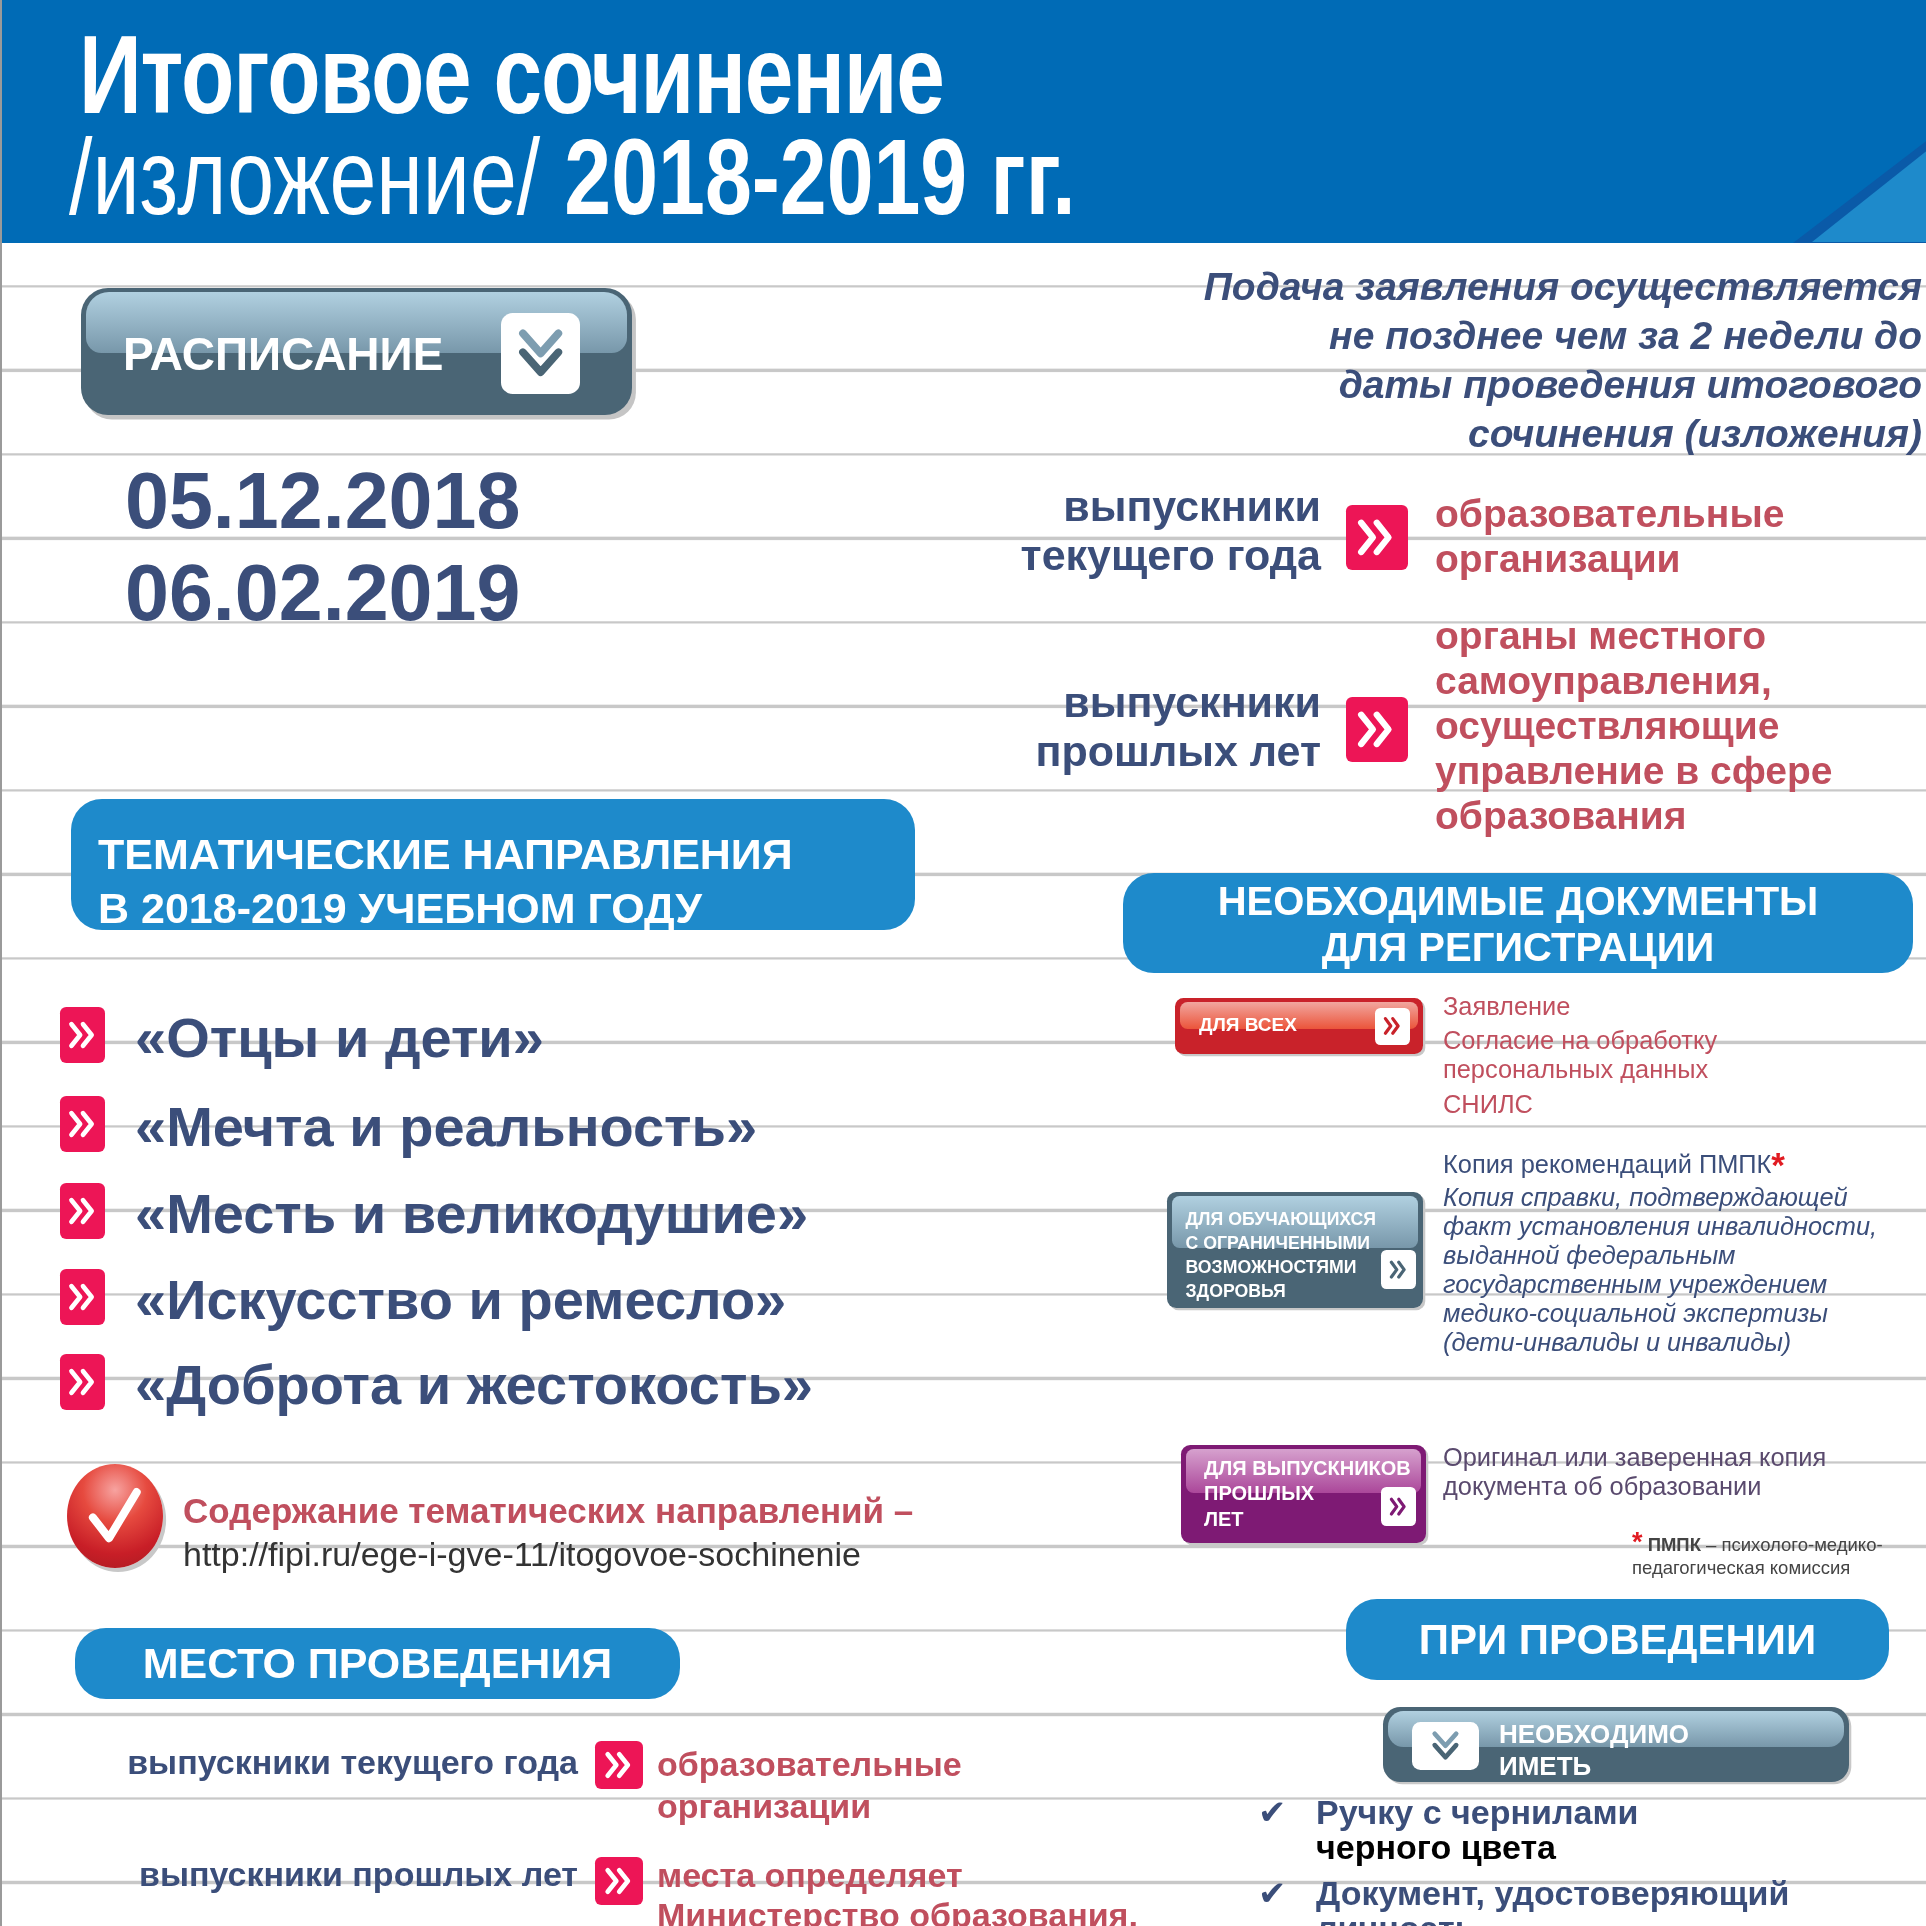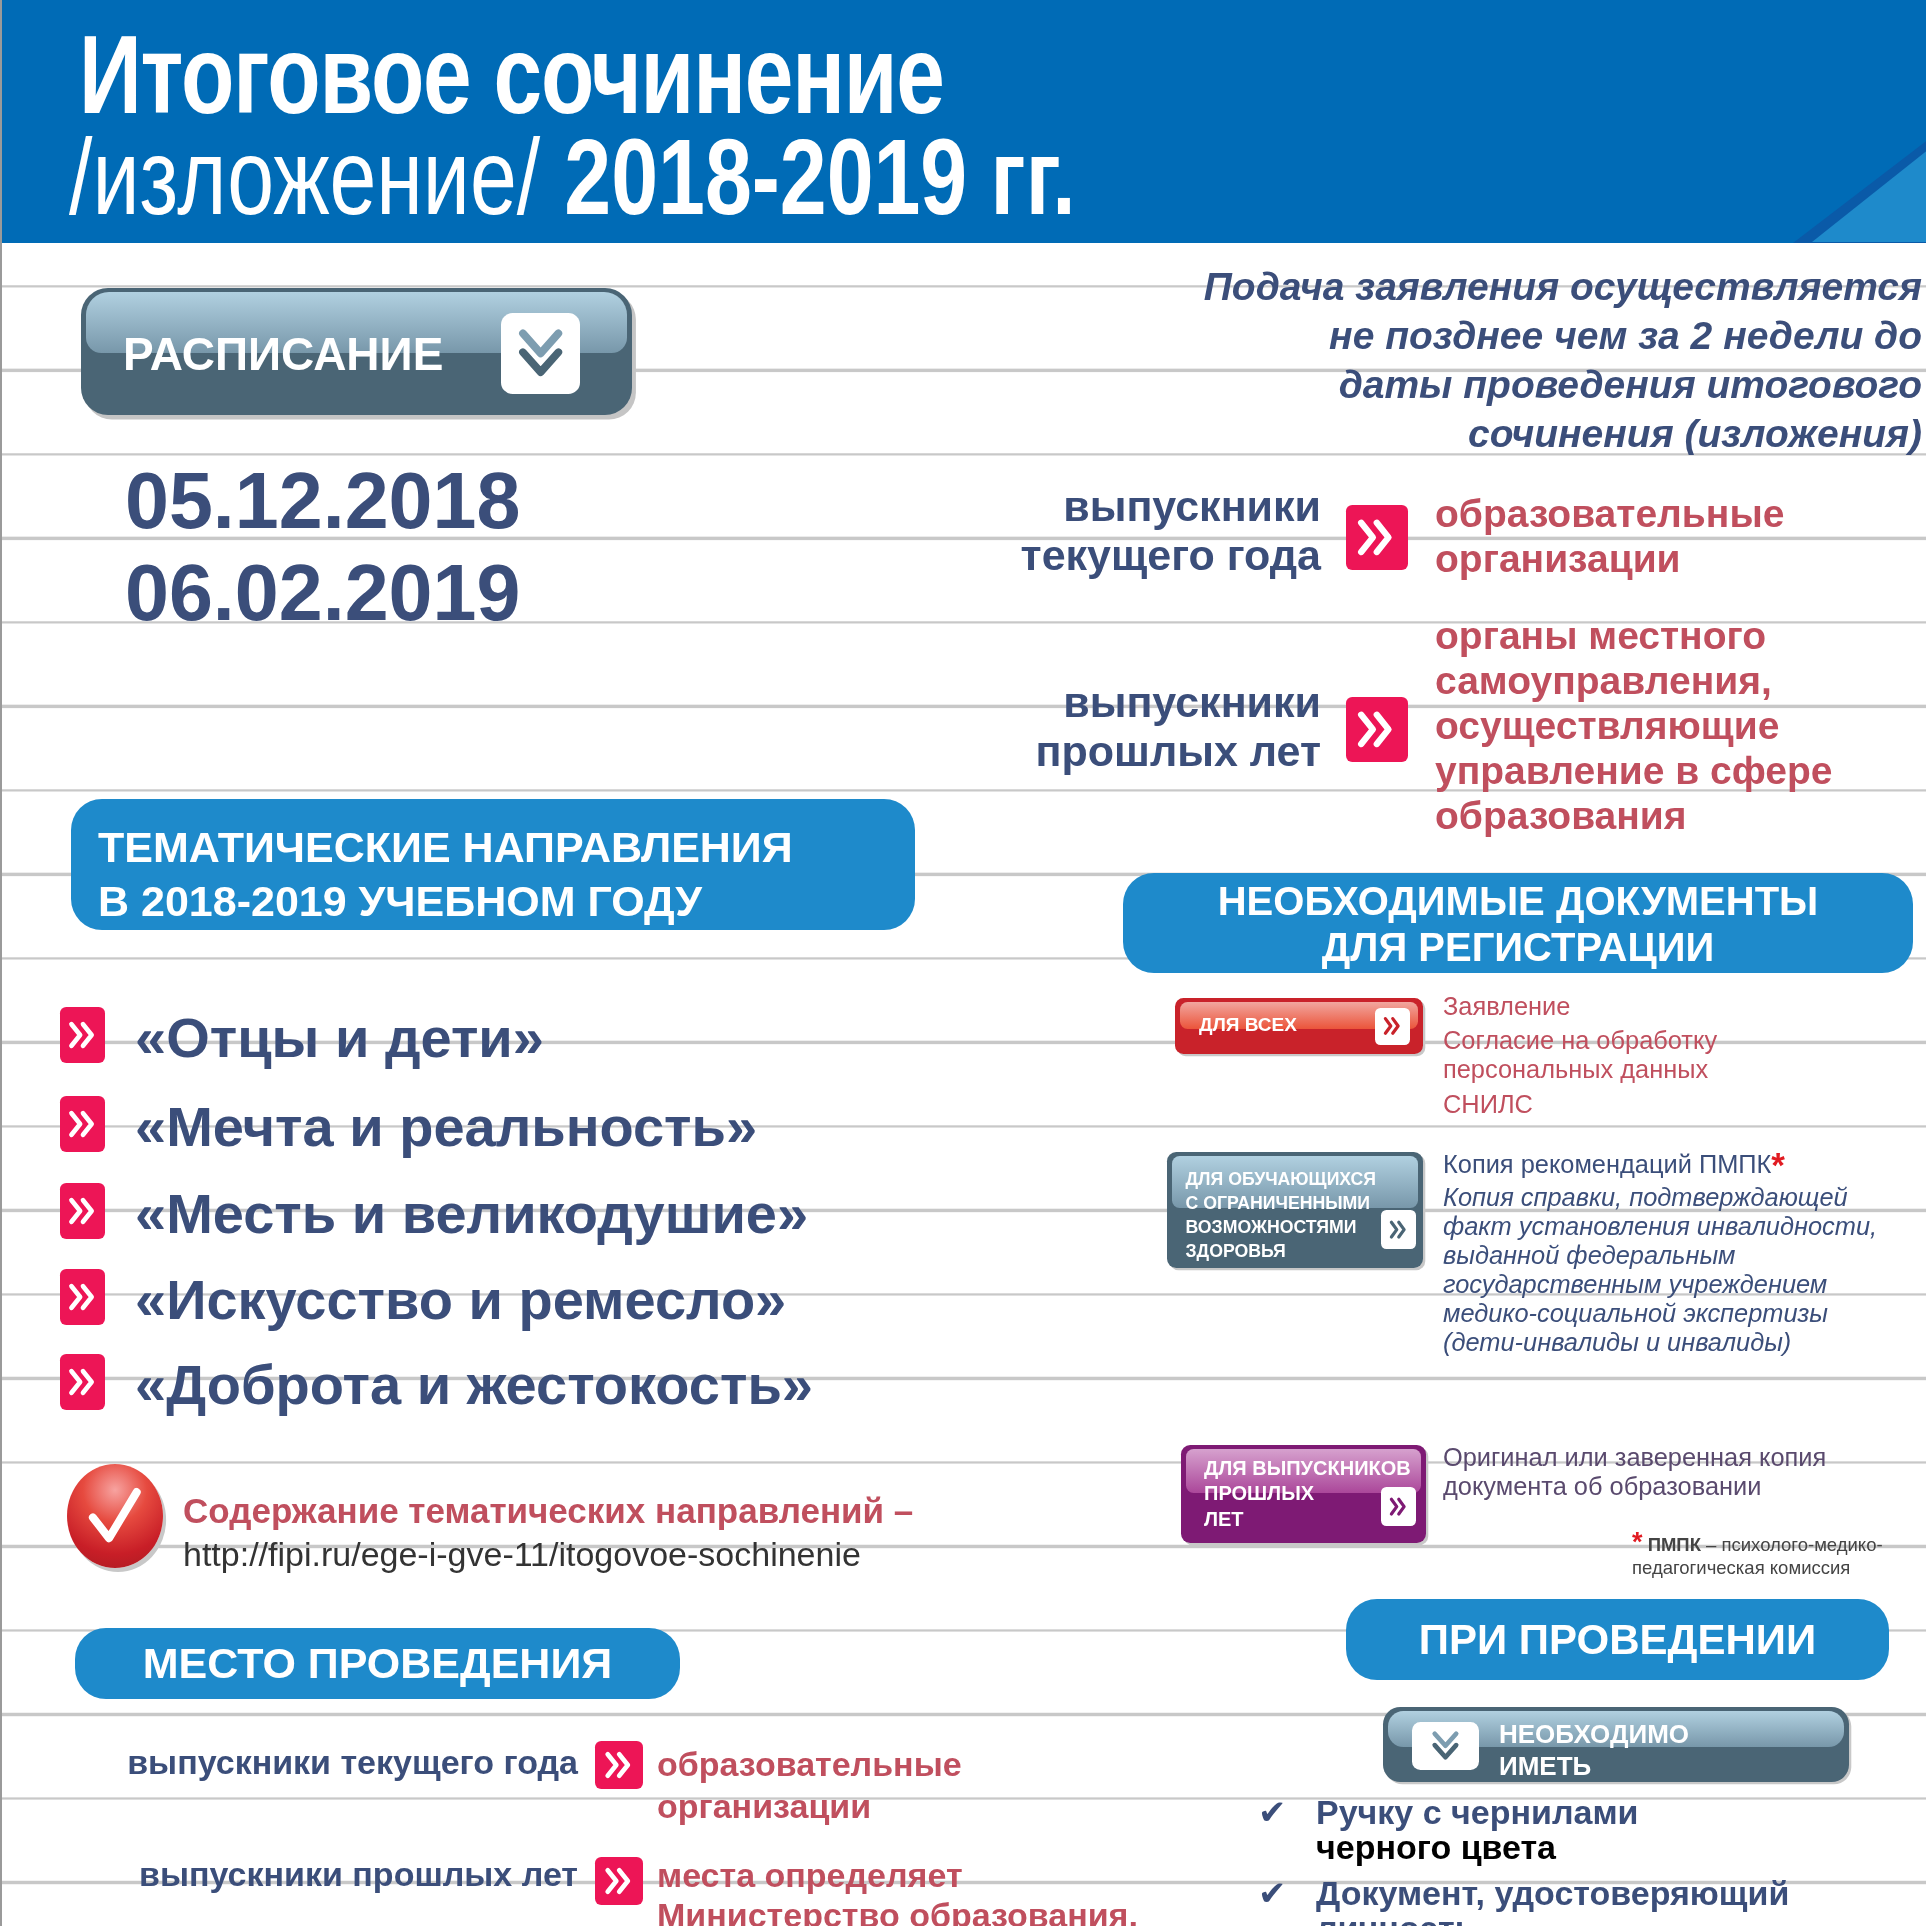--- a/index.html
+++ b/index.html
@@ -139,21 +139,21 @@
       </svg>
     </div>
   <div class="abs rose bold" style="left:1433px;top:613px;font-size:39px;line-height:45px;">
     <div>органы местного</div>
     <div>самоуправления,</div>
     <div>осуществляющие</div>
     <div>управление в сфере</div>
     <div>образования</div>
   </div>
 
-  <div class="abs pill" style="left:69px;top:799px;width:844px;height:131px;text-align:left;font-size:43px;line-height:54px;padding-top:21px;box-sizing:border-box;padding-left:27px;">
+  <div class="abs pill" style="left:69px;top:799px;width:844px;height:131px;text-align:left;font-size:43px;line-height:54px;padding-top:28px;box-sizing:border-box;padding-left:27px;">
     <span>ТЕМАТИЧЕСКИЕ НАПРАВЛЕНИЯ</span>
     <span>В 2018-2019 УЧЕБНОМ ГОДУ</span>
   </div>
 
   <div class="theme" style="top:1005px;">
     <div class="redsq">
         <svg viewBox="0 0 94.3906 108.75" width="36" height="42">
           <use href="#dbl-right"></use>
         </svg>
       </div>
@@ -238,21 +238,21 @@
           <path d="M22 20 L44 50 L22 80 M52 20 L74 50 L52 80" fill="none" stroke="#c9222a" stroke-width="13" stroke-linecap="round" stroke-linejoin="round"></path>
         </svg>
       </div>
   </div>
   <div class="abs rose" style="left:1441px;top:992px;font-size:25.4px;line-height:29px;width:455px;">
     <div style="margin-bottom:5.4px;">Заявление</div>
     <div style="width:347px;margin-bottom:5.4px;">Согласие на обработку персональных данных</div>
     <div>СНИЛС</div>
   </div>
 
-  <div class="abs gloss gloss-slate" style="left:1165px;top:1152px;width:256px;height:116px;border-radius:9.2px;box-shadow:2.3px 2.3px 0 #c8c8c8;">
+  <div class="abs gloss gloss-slate" style="left:1165px;top:1192px;width:256px;height:116px;border-radius:9.2px;box-shadow:2.3px 2.3px 0 #c8c8c8;">
     <div class="hi" style="border-radius:7.7px;height:45%;"></div>
     <div class="lbl" style="left:18.5px;top:15.4px;font-size:17.7px;line-height:24px;">
       <div>ДЛЯ ОБУЧАЮЩИХСЯ</div>
       <div>С ОГРАНИЧЕННЫМИ</div>
       <div>ВОЗМОЖНОСТЯМИ</div>
       <div>ЗДОРОВЬЯ</div>
     </div>
     <div class="chev-box" style="left:214px;top:58px;width:35px;height:39px;border-radius:5.4px;">
         <svg viewBox="0 0 100 100">
           <path d="M22 20 L44 50 L22 80 M52 20 L74 50 L52 80" fill="none" stroke="#4a6575" stroke-width="13" stroke-linecap="round" stroke-linejoin="round"></path>

